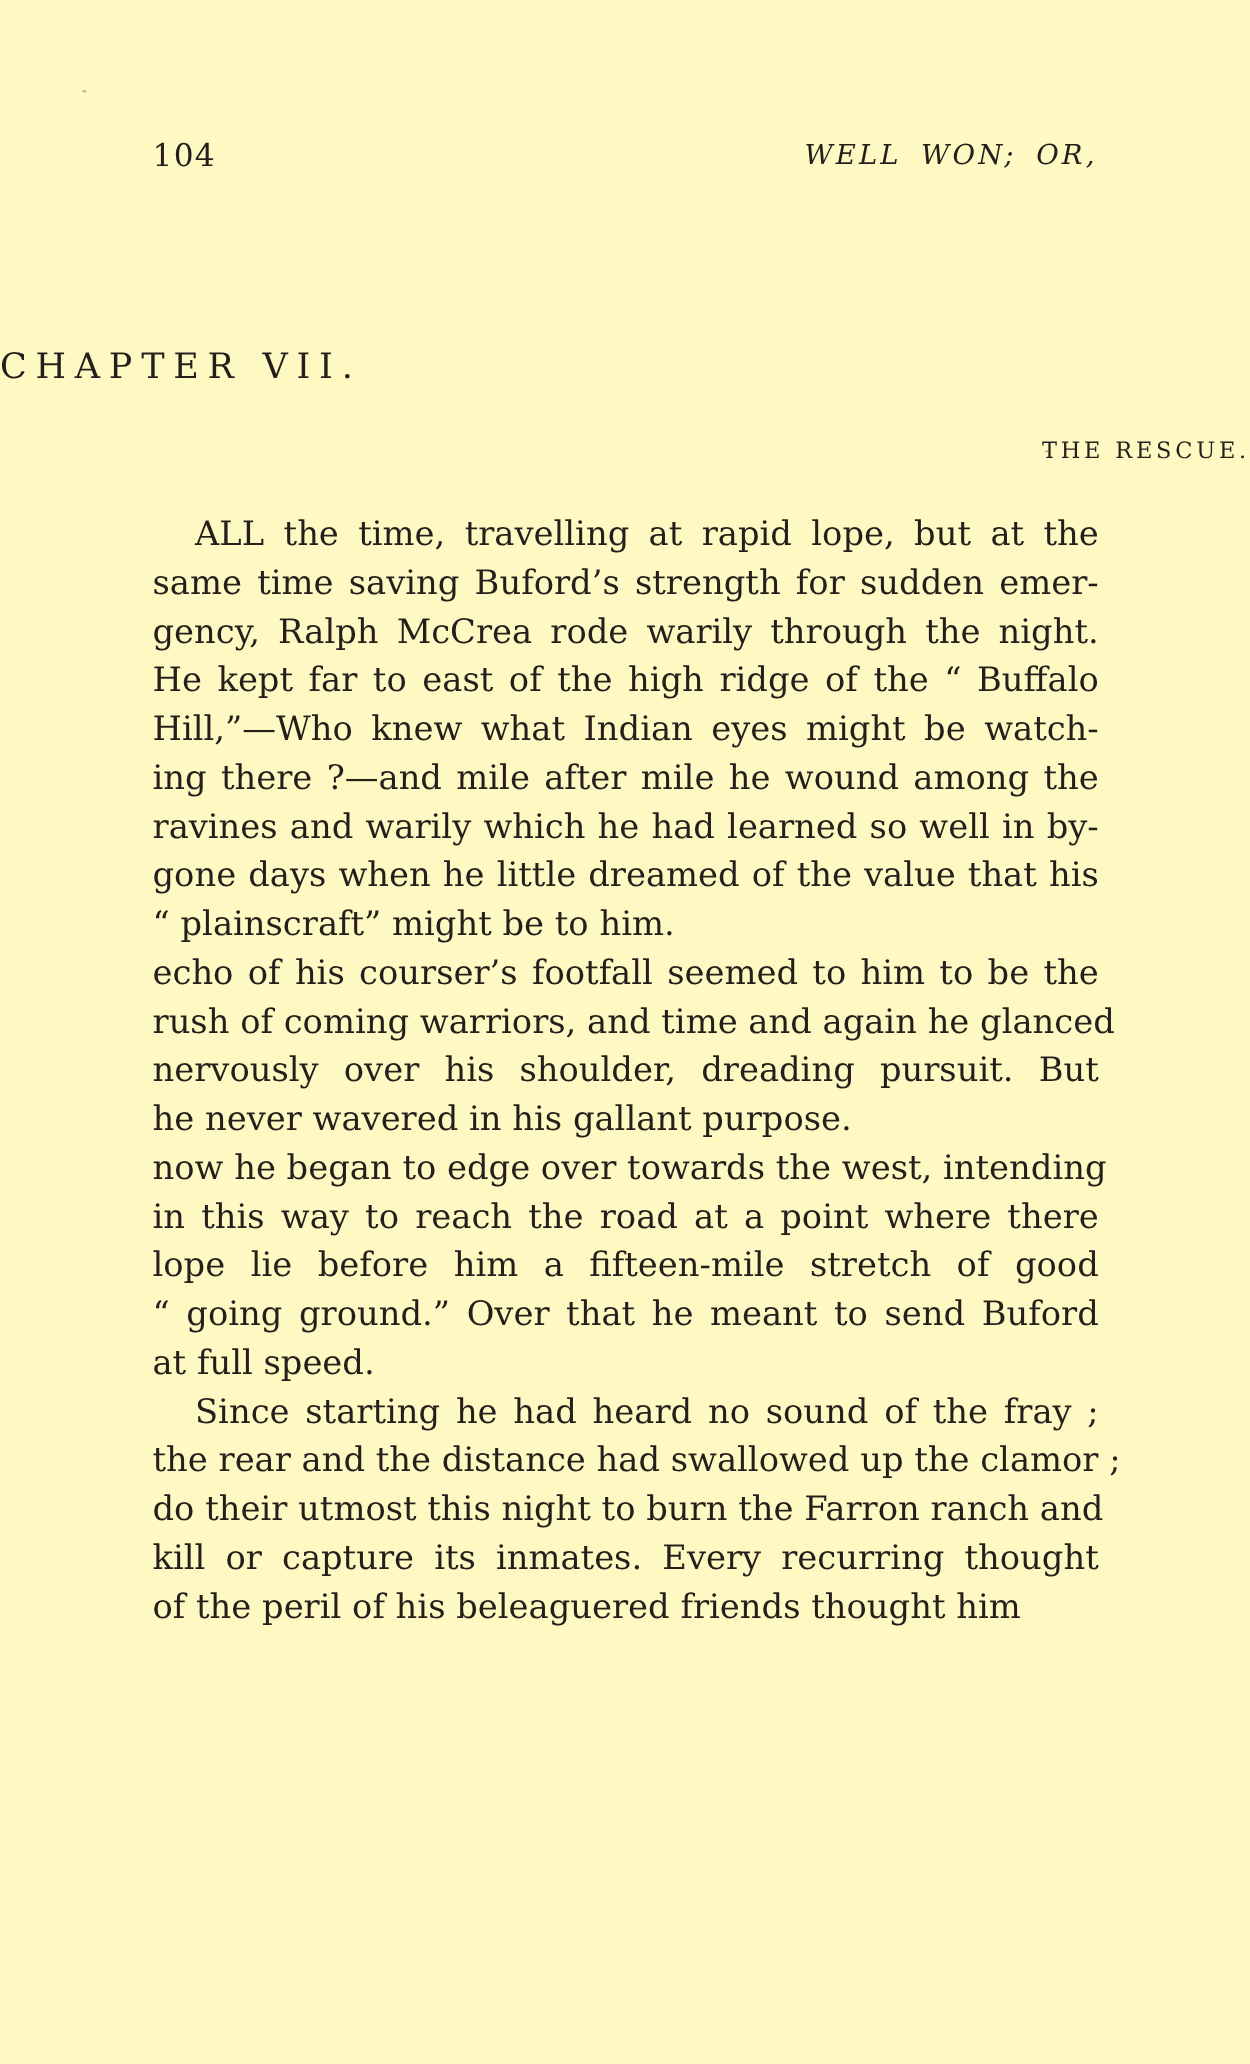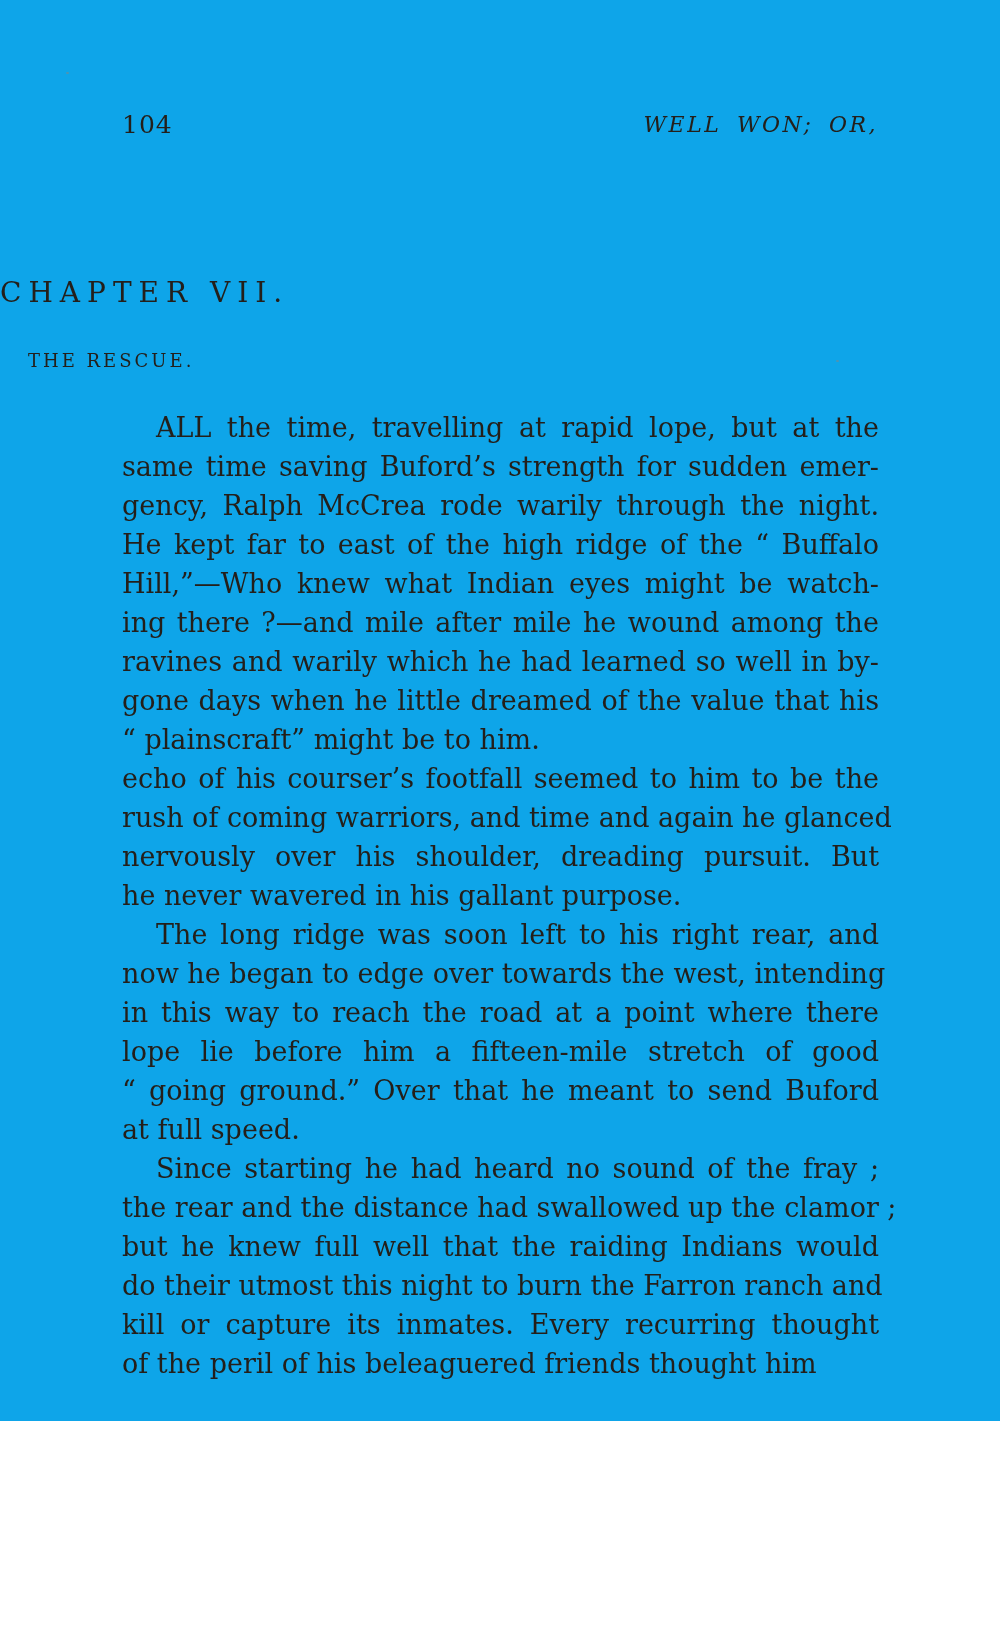--- a/index.html
+++ b/index.html
@@ -1,20 +1,20 @@
 <!DOCTYPE html>
 <html><head>
 <meta charset="utf-8">
 <style>
   html, body { margin: 0; padding: 0; background: #ffffff; }
   .page {
     position: relative;
     width: 1000px;
-    height: 1421px;
-    background: #0ea5e9;
+    height: 1651px;
+    background: #fef9c3;
     color: #241f1a;
     font-family: "DejaVu Serif", "Liberation Serif", serif;
     overflow: hidden;
   }
   .header-row {
     position: absolute;
     top: 110px;
     left: 122px;
     right: 122px;
     height: 34px;
@@ -43,21 +43,21 @@
     left: 0;
     right: 0;
     font-size: 28px;
     letter-spacing: 7px;
   }
   .section-heading {
     position: absolute;
     top: 350px;
     left: 0;
     right: 0;
-    text-align: left;
+    text-align: right;
     font-size: 18px;
     letter-spacing: 3px;
     padding-left: 28px;
   }
   .page-body {
     position: absolute;
     top: 408px;
     left: 122px;
     width: 757px;
     font-size: 27px;
@@ -107,29 +107,27 @@
         <div class="line">gone days when he little dreamed of the value that his</div>
         <div class="line last">“ plainscraft” might be to him.</div>
       </div>
       <div class="paragraph">
         <div class="line">echo of his courser’s footfall seemed to him to be the</div>
         <div class="line">rush of coming warriors, and time and again he glanced</div>
         <div class="line">nervously over his shoulder, dreading pursuit.  But</div>
         <div class="line last">he never wavered in his gallant purpose.</div>
       </div>
       <div class="paragraph">
-        <div class="line first">The long ridge was soon left to his right rear, and</div>
         <div class="line">now he began to edge over towards the west, intending</div>
         <div class="line">in this way to reach the road at a point where there</div>
         <div class="line">lope lie before him a fifteen-mile stretch of good</div>
         <div class="line">“ going ground.”  Over that he meant to send Buford</div>
         <div class="line last">at full speed.</div>
       </div>
       <div class="paragraph">
         <div class="line first">Since starting he had heard no sound of the fray ;</div>
         <div class="line">the rear and the distance had swallowed up the clamor ;</div>
-        <div class="line">but he knew full well that the raiding Indians would</div>
         <div class="line">do their utmost this night to burn the Farron ranch and</div>
         <div class="line">kill or capture its inmates.  Every recurring thought</div>
         <div class="line last">of the peril of his beleaguered friends thought him</div>
       </div>
     </div>
 </div>
 
 </body></html>

